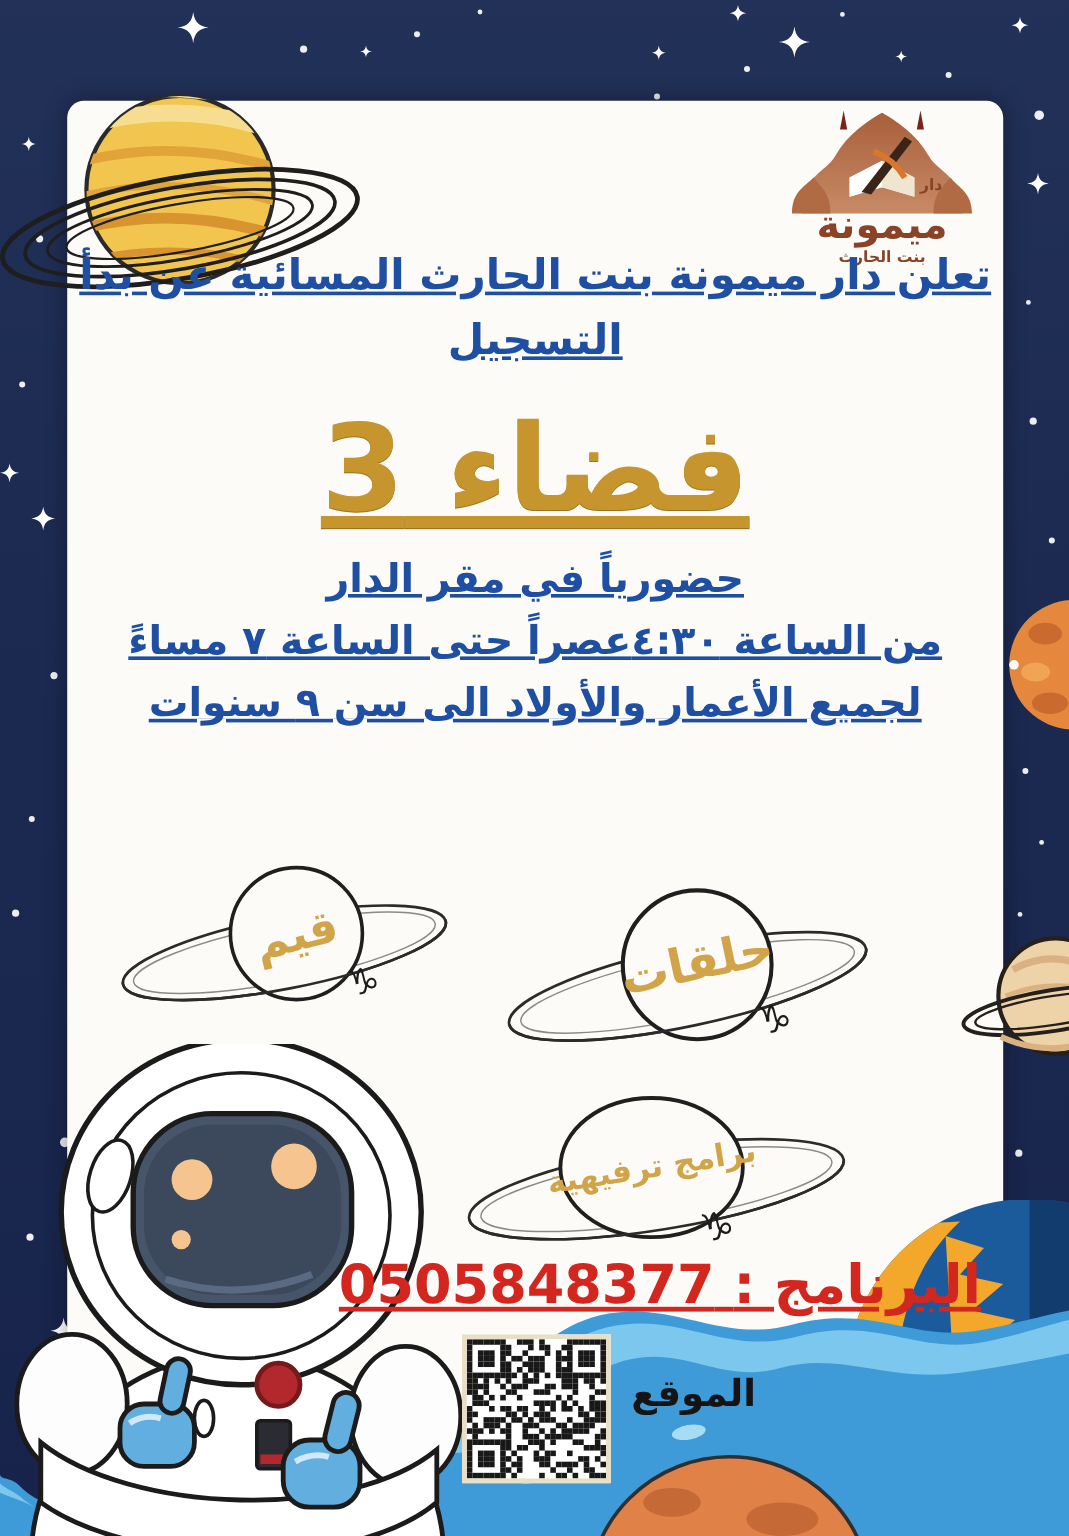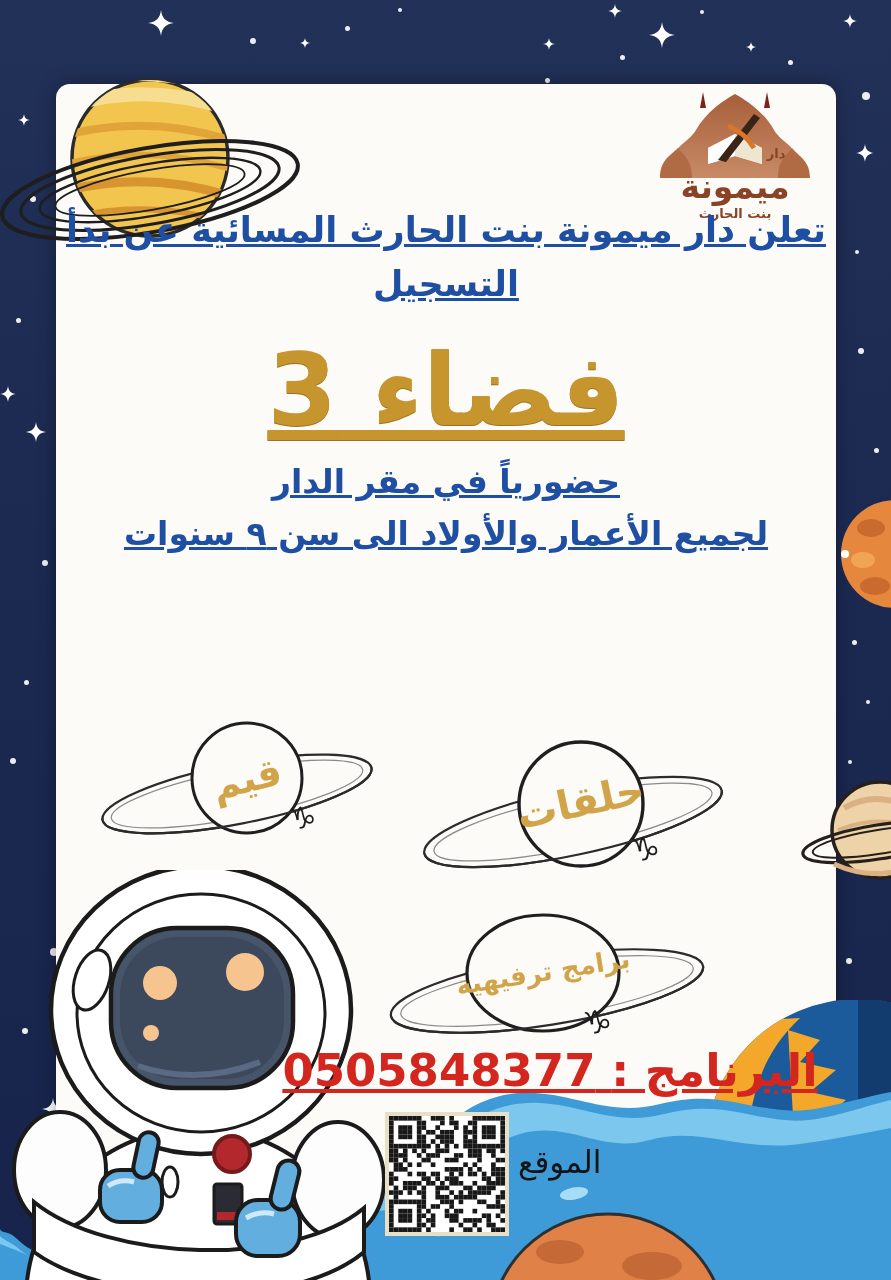--- a/index.html
+++ b/index.html
@@ -34,22 +34,22 @@
   }
   #contact{
     left:280px;top:1044px;width:540px;z-index:7;color:#d3261f;font-weight:bold;
     font-size:45px;
   }
   #qr-box{
     left:385px;top:1112px;width:124px;height:124px;background:#fff;
     border:4px solid #e8dfc6;box-sizing:border-box;z-index:7;
   }
   #qr-label{
-    left:518px;top:1144px;width:120px;z-index:7;color:#141414;font-weight:normal;
-    font-size:31px;text-align:left;direction:rtl;
+    left:518px;top:1144px;width:120px;z-index:7;color:#141414;font-weight:bold;
+    font-size:31px;text-align:center;direction:rtl;
   }
   
   #logo{left:658px;top:86px;width:155px;height:142px;z-index:4;}
   
   .deco{z-index:3;}
   .deco-high{z-index:5;}
   .deco-top{z-index:6;}
   svg{display:block;}
   .orbit-label{font-family:"DejaVu Sans",sans-serif;font-weight:bold;fill:#d2a449;}
   .logo-word{font-family:"DejaVu Sans",sans-serif;font-weight:bold;fill:#8a4327;}
@@ -212,20 +212,21 @@
   </div>
 
   <div id="announcement" class="abs rtl">
     <div>تعلن دار ميمونة بنت الحارث المسائية عن بدأ التسجيل</div>
   </div>
 
   <div id="main-title" class="abs rtl">فضاء 3</div>
 
   <div id="schedule" class="abs rtl">
     <div>حضورياً في مقر الدار</div>
+    <div>من الساعة  ٤:٣٠عصراً حتى الساعة ٧ مساءً</div>
     <div>لجميع الأعمار والأولاد الى سن ٩ سنوات</div>
   </div>
 
   <div class="abs deco-high" style="left:95px;top:712px;width:285px;height:140px;">
     <svg width="285" height="140" viewBox="0 0 285 140">
       <defs>
           <clipPath id="oc1">
             <rect x="0" y="80" width="285" height="60"></rect>
           </clipPath>
         </defs>

